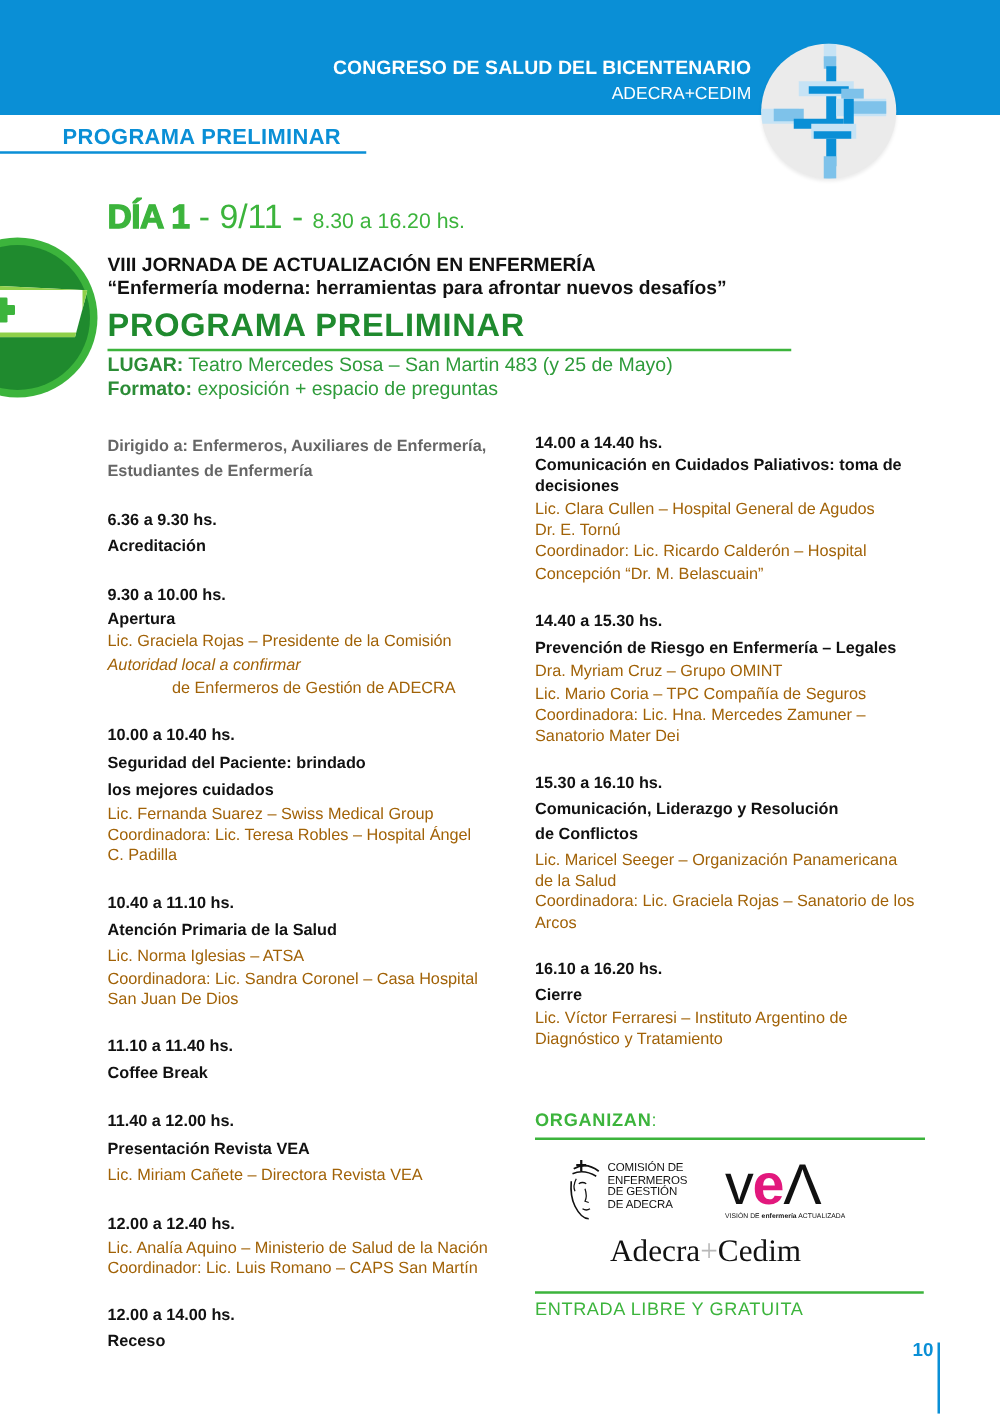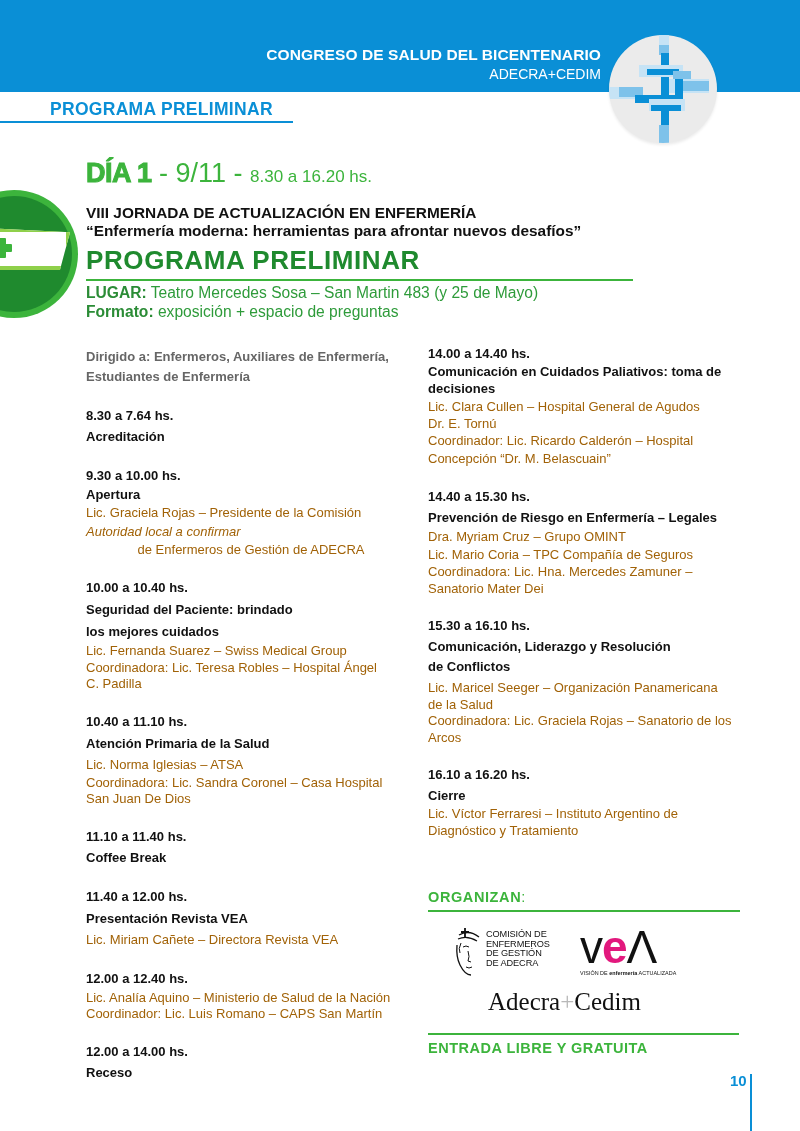--- a/index.html
+++ b/index.html
@@ -66,21 +66,21 @@
   .vea-word { position: absolute; left: 0; top: -4px; font-family: "Liberation Sans", sans-serif; font-size: 46px; letter-spacing: -1px; line-height: 46px; white-space: nowrap; }
   .vea-v, .vea-a { color: #111; font-weight: normal; }
   .vea-e { color: #e2187d; font-weight: bold; }
   .vea-tag { position: absolute; left: 0; top: 42px; font-family: "Liberation Sans", sans-serif; font-size: 5.4px; color: #111; white-space: nowrap; letter-spacing: 0.05px; }
   .vea-tag b { font-weight: bold; }
 
   .adecra-cedim { position: absolute; left: 488px; top: 988px; font-family: "Liberation Serif", serif; font-size: 25px; color: #111; white-space: nowrap; }
   .adecra-plus { color: #b8b8b8; }
 
   .entrada-line { position: absolute; left: 428px; top: 1033px; width: 311px; height: 2px; background: #3cb43c; }
-  .entrada { position: absolute; left: 428px; top: 1040px; font-family: "Liberation Sans", sans-serif; font-weight: bold; color: #3cb43c; font-size: 14.5px; letter-spacing: 0.5px; white-space: nowrap; text-align: center; }
+  .entrada { position: absolute; left: 428px; top: 1040px; font-family: "Liberation Sans", sans-serif; font-weight: normal; color: #3cb43c; font-size: 14.5px; letter-spacing: 0.5px; white-space: nowrap; text-align: center; }
 
   .page-num { position: absolute; left: 730px; top: 1072px; font-family: "Liberation Sans", sans-serif; font-weight: bold; color: #0a8fd6; font-size: 15px; }
   .page-rule { position: absolute; left: 750px; top: 1074px; width: 2px; height: 57px; background: #0a8fd6; }
 </style>
 </head>
 <body>
 
 <div class="header-band"></div>
 <div class="congress-title">CONGRESO DE SALUD DEL BICENTENARIO</div>
 <div class="congress-sub">ADECRA+CEDIM</div>
@@ -127,21 +127,21 @@
   <b>Formato:</b><span> exposición + espacio de preguntas</span>
 </div>
 
 <div class="col col-left">
   <div class="audience">
     <div>Dirigido a: Enfermeros, Auxiliares de Enfermería,</div>
     <div>Estudiantes de Enfermería</div>
   </div>
 
   <div class="block">
-    <div class="time">8.30 a 7.64 hs.</div>
+    <div class="time">6.36 a 9.30 hs.</div>
     <div class="title">Acreditación</div>
   </div>
 
   <div class="block">
     <div class="time">9.30 a 10.00 hs.</div>
     <div class="title" style="line-height:16px;">Apertura</div>
     <div class="line" style="line-height:19px;">Lic. Graciela Rojas – Presidente de la Comisión</div>
     <div class="line italic">Autoridad local a confirmar</div>
     <div class="line" style="line-height:18px;text-align:center;">de Enfermeros de Gestión de ADECRA</div>
   </div>

